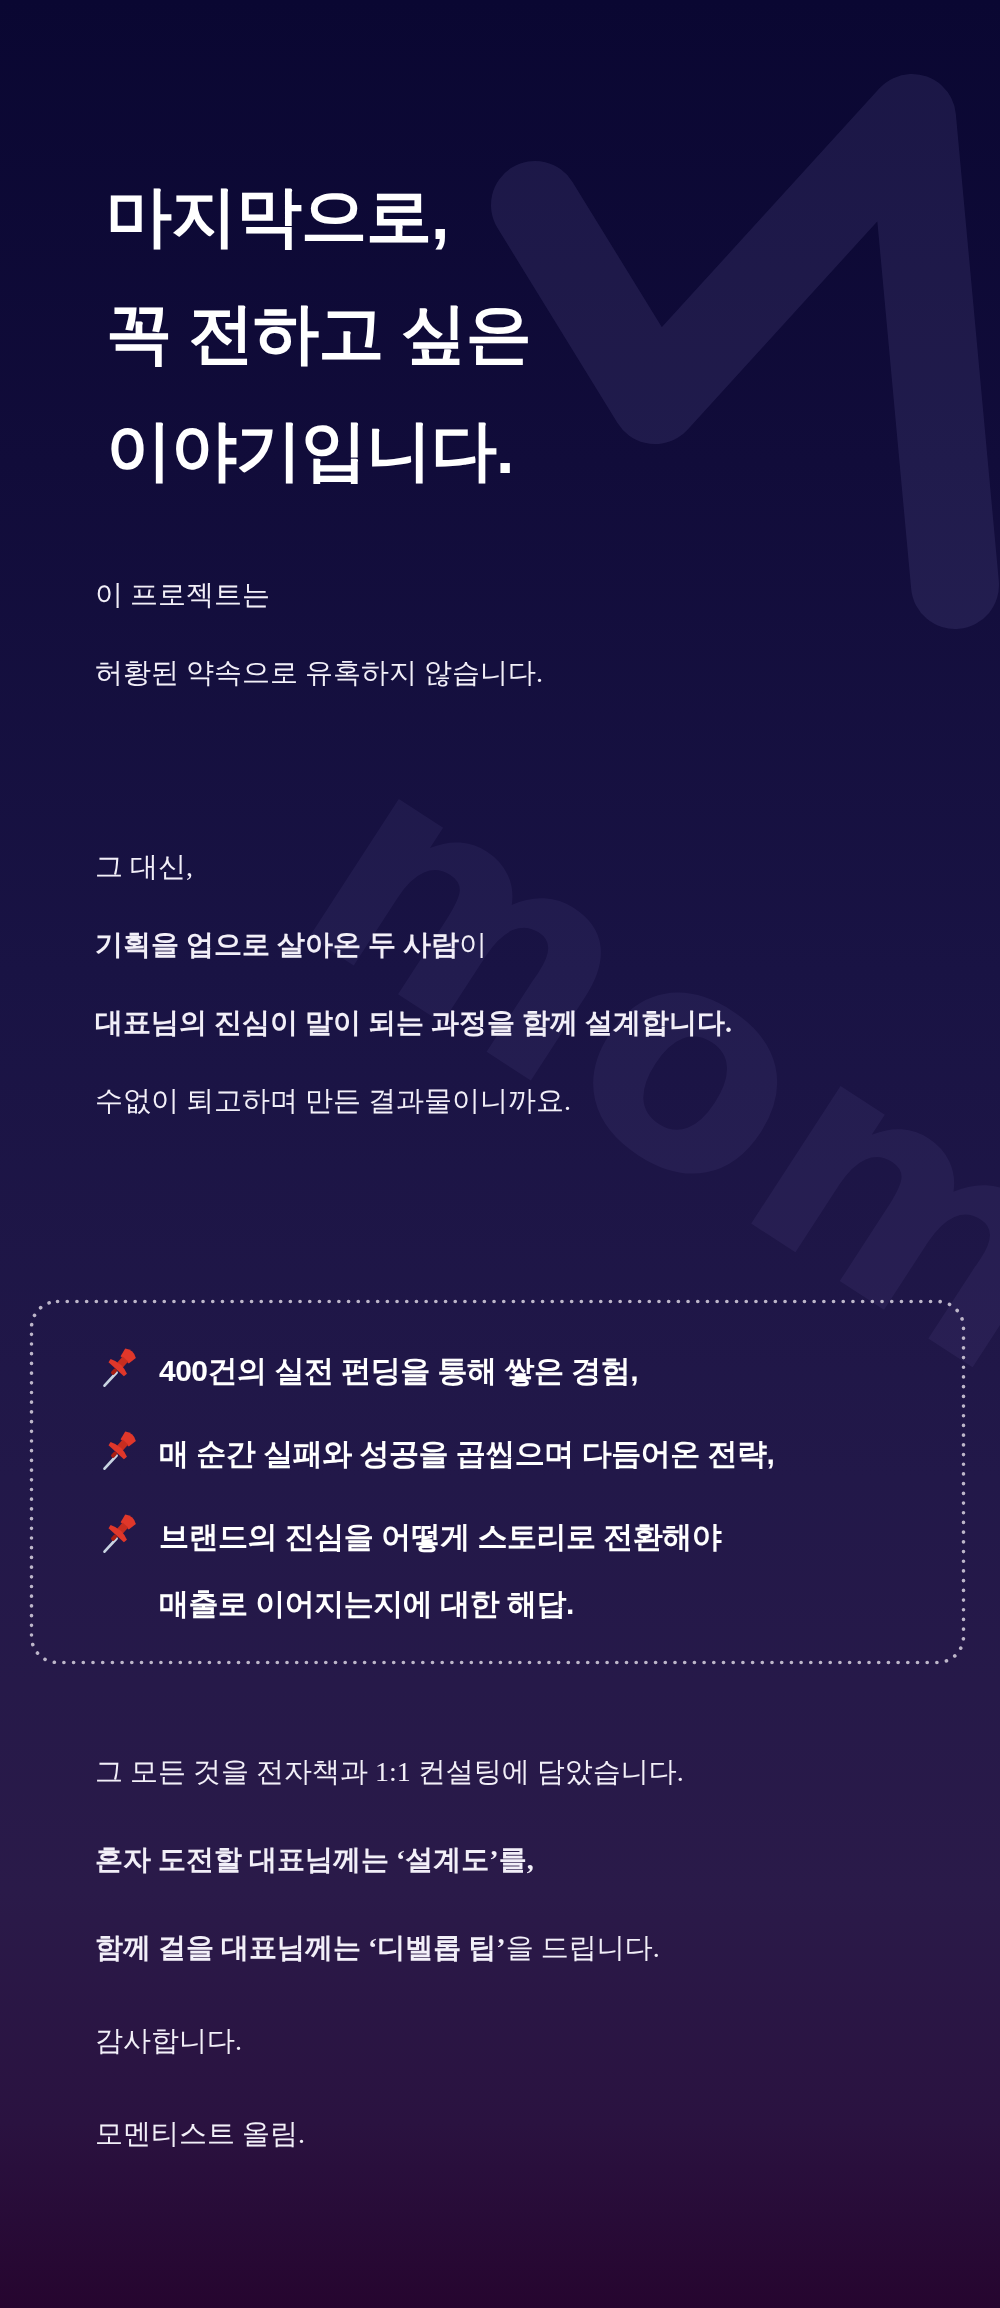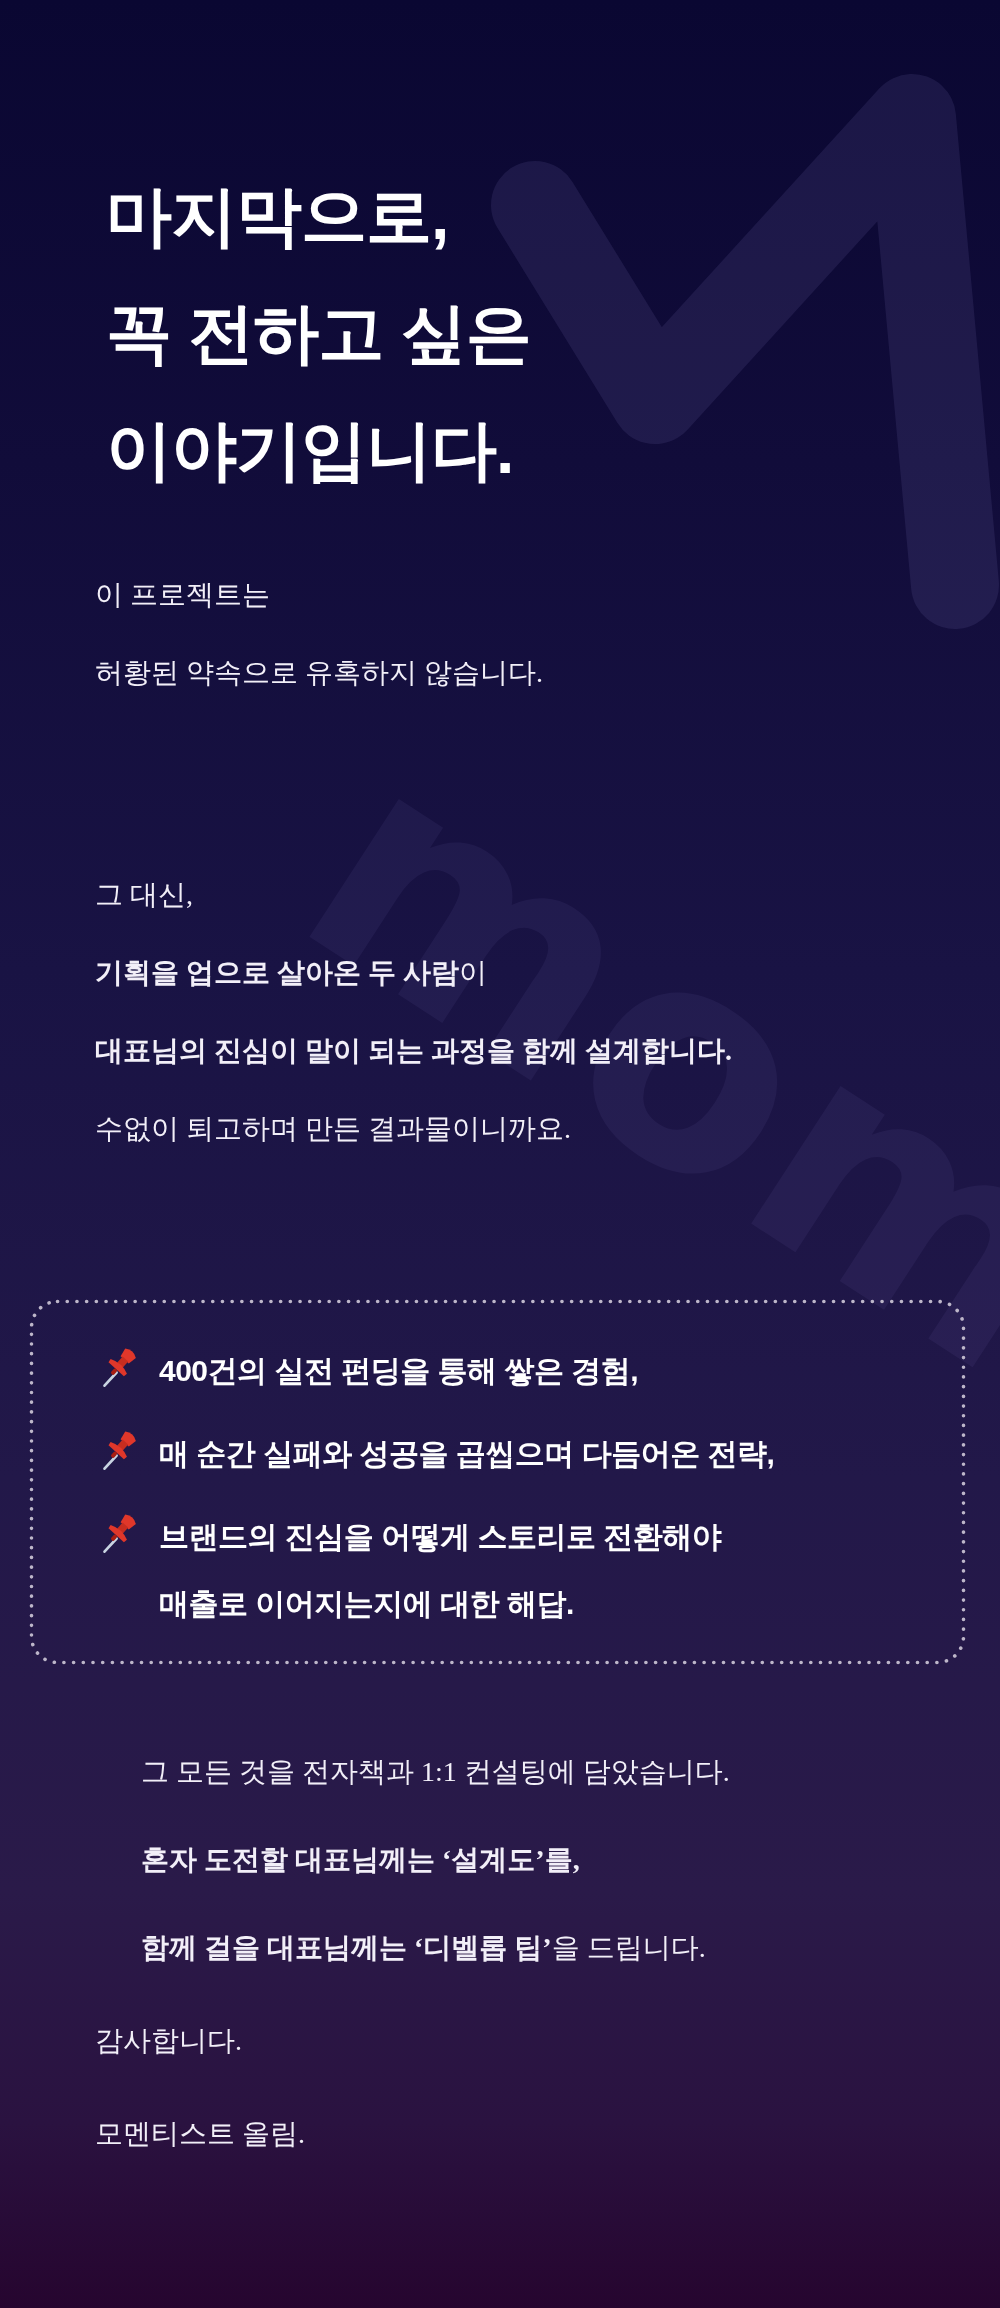--- a/index.html
+++ b/index.html
@@ -23,22 +23,22 @@
     position:absolute;left:106px;top:158px;
     color:#ffffff;font-weight:800;font-size:66px;line-height:117px;letter-spacing:-1px;
   }
   .para{
     position:absolute;left:95px;
     font-family:"Liberation Serif","DejaVu Serif",serif;
     color:#f2eff8;font-size:28px;font-weight:400;
   }
   .para .b{font-weight:700;}
   .p1{top:556px;line-height:78px;}
-  .p2{top:856px;line-height:78px;}
-  .p3{top:1728px;line-height:88px;margin-left:46px;}
+  .p2{top:828px;line-height:78px;}
+  .p3{top:1728px;line-height:88px;}
   .closing{top:1994px;line-height:93px;}
   
   .pin-box{
     position:absolute;left:29px;top:1299px;width:937px;height:366px;
     box-sizing:border-box;padding:38px 30px 0 70px;
   }
   .pin-box .border-svg{position:absolute;left:0;top:0;width:937px;height:366px;pointer-events:none;}
   .bullet-row{display:flex;align-items:flex-start;gap:16px;margin-bottom:16px;position:relative;}
   .pin{width:44px;height:44px;flex:0 0 44px;margin-top:8px;}
   .bullet-text{

